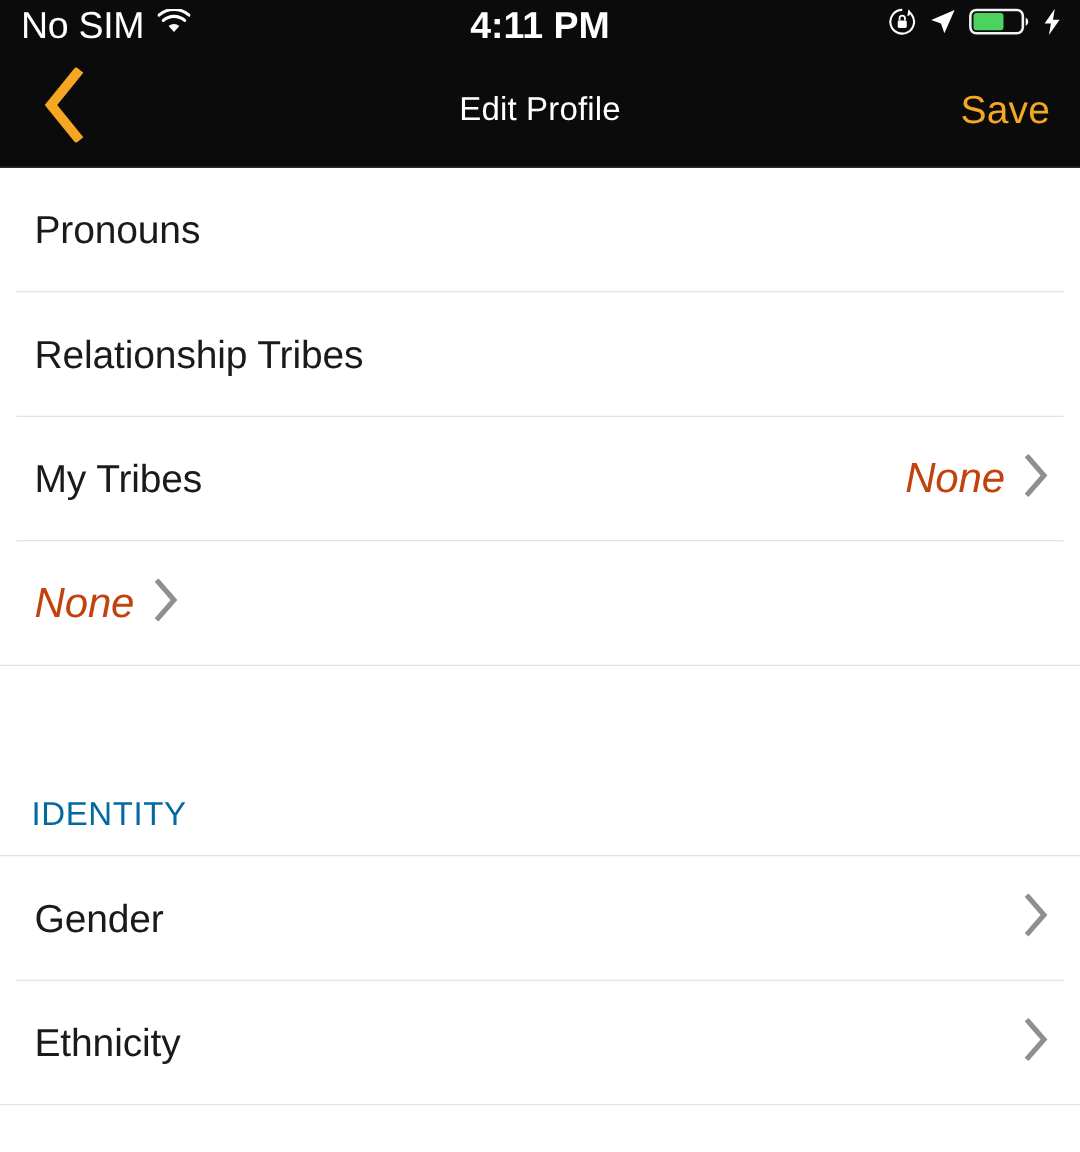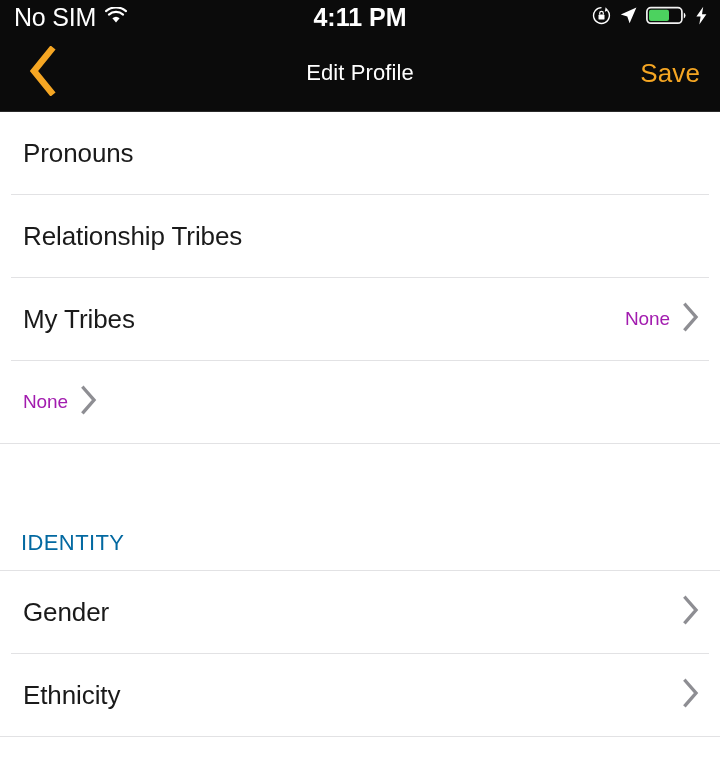--- a/index.html
+++ b/index.html
@@ -62,21 +62,21 @@
     display:flex; align-items:center;
     padding-left:23px; padding-right:20px;
     background:#ffffff; cursor:pointer;
   }
   .row-label{
     font-size:26px; color:#1a1a1a; font-weight:400; letter-spacing:-0.1px;
     flex:1 1 auto; white-space:nowrap;
   }
   .row-right{ display:flex; align-items:center; gap:12px; }
   .row-value{
-    font-size:19px; color:#a21caf; font-weight:400; letter-spacing:-0.1px;
+    font-size:28px; color:#c2410c; font-weight:400; letter-spacing:-0.1px;font-style:italic;
   }
   .chev{ display:block; }
 
   .sep{
     height:1px; background:#e2e2e4;
     margin-left:11px; margin-right:11px;
   }
   .sep-full{
     height:1px; background:#e2e2e4; margin:0;
   }

